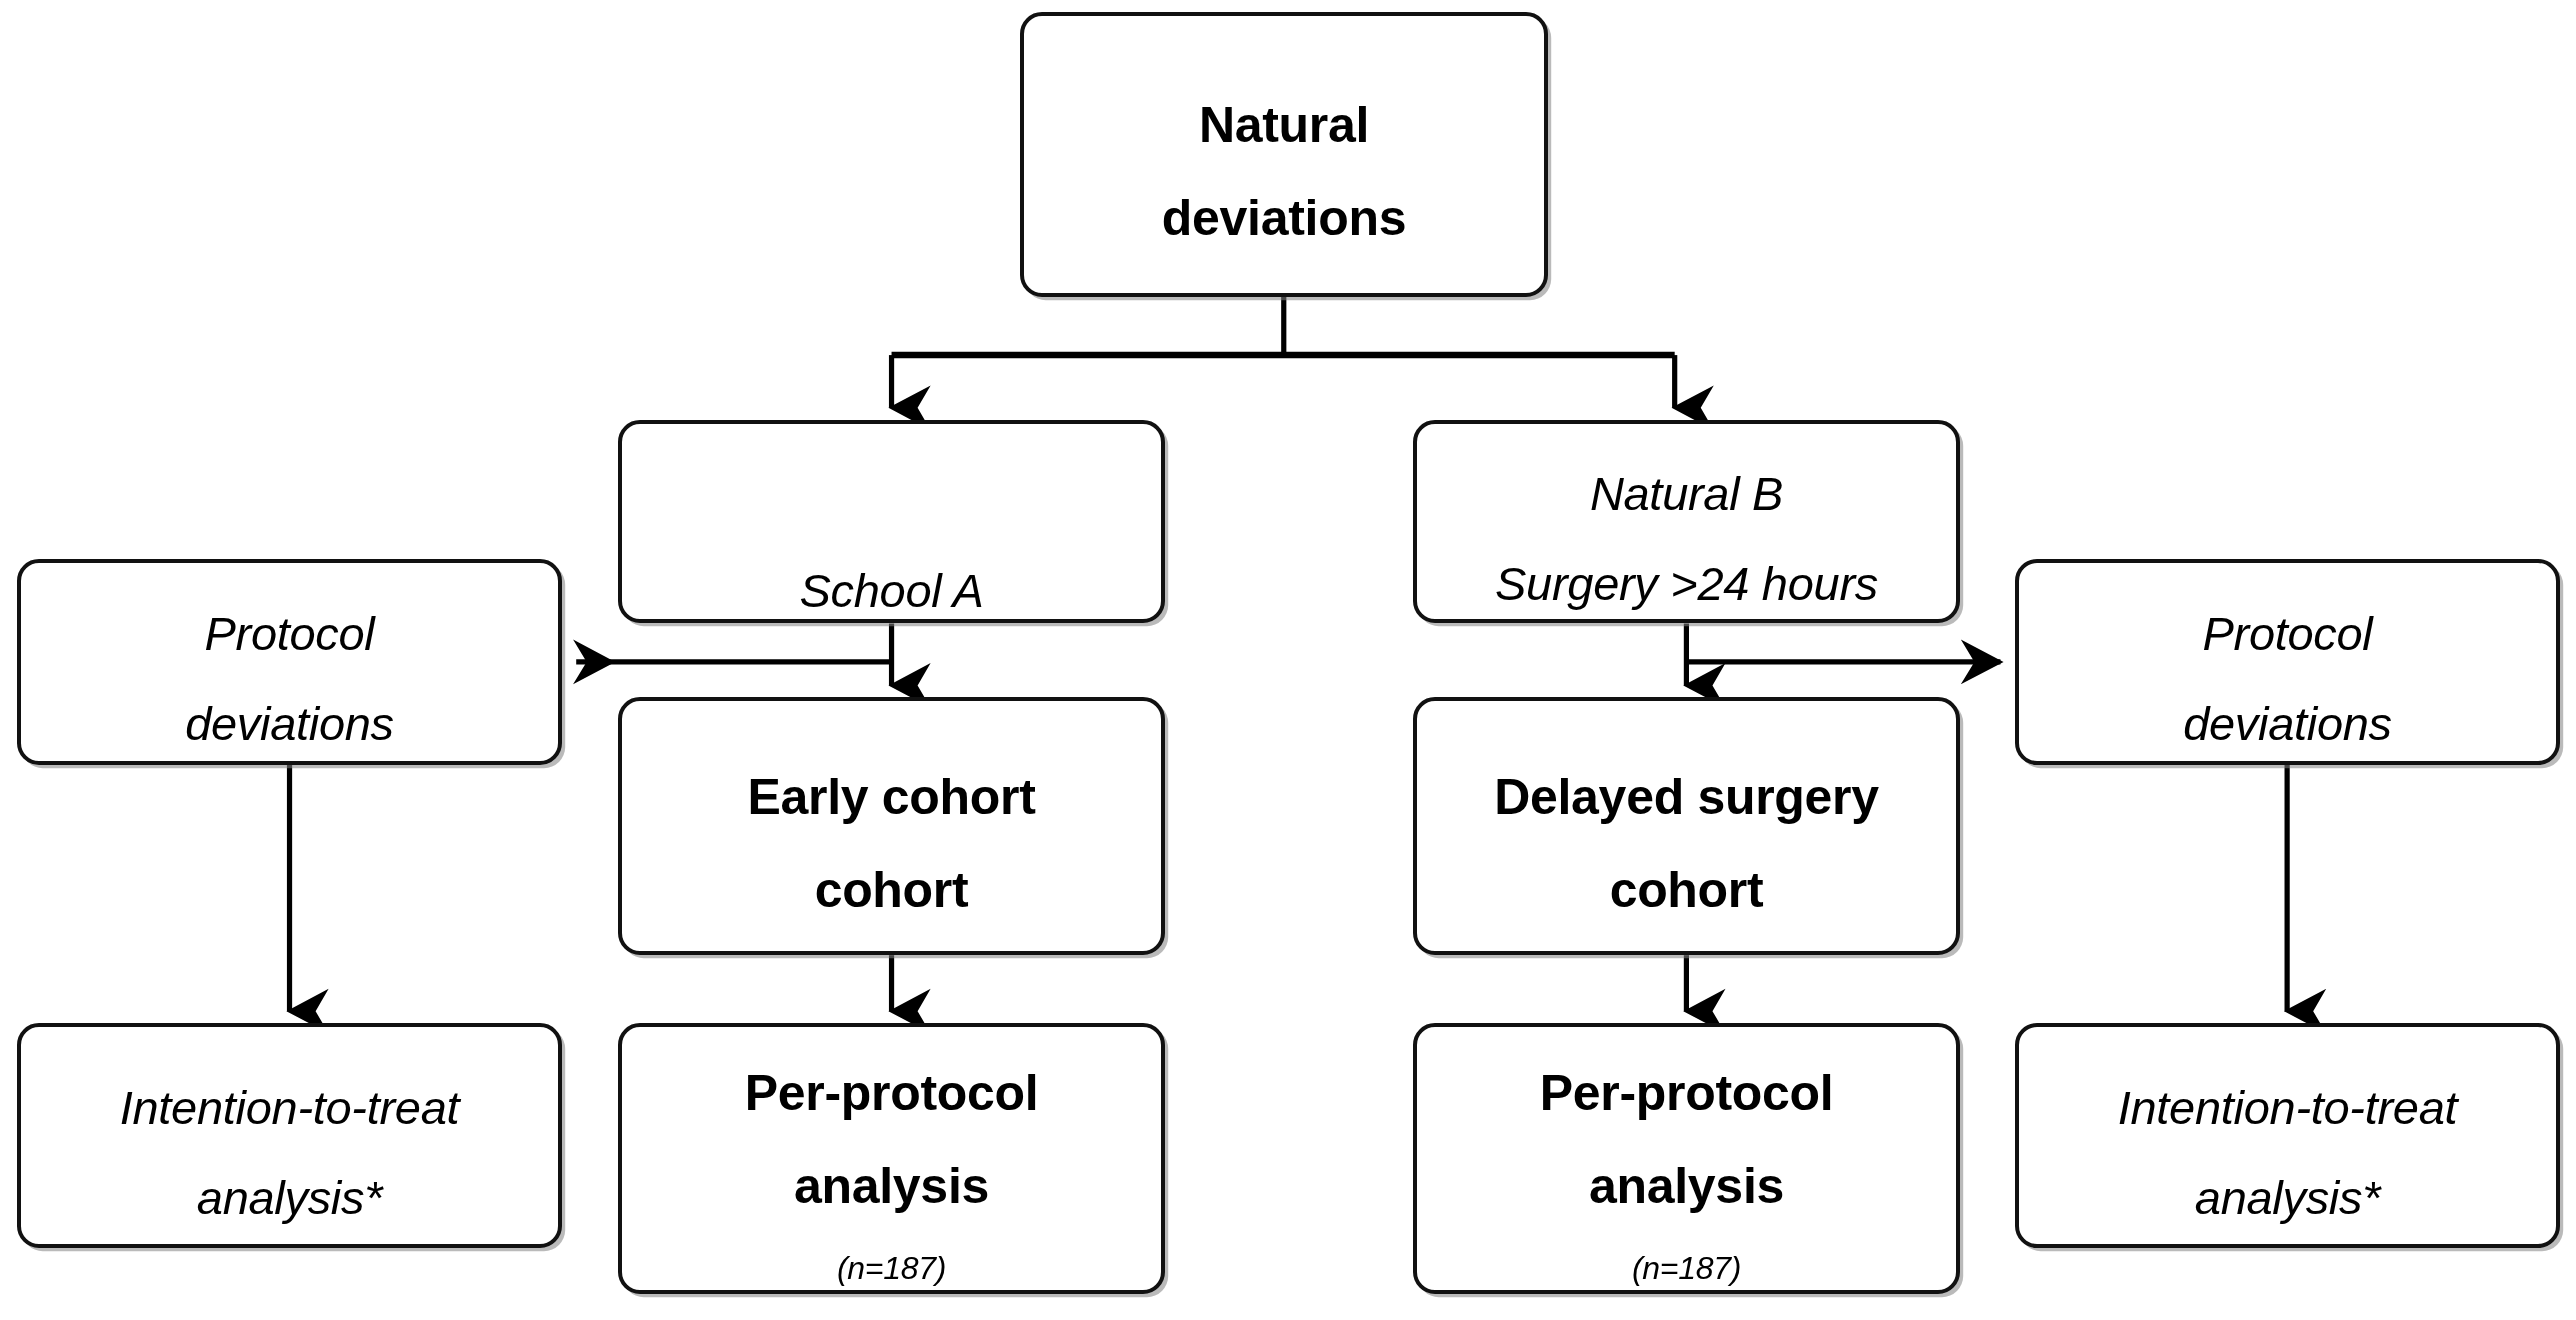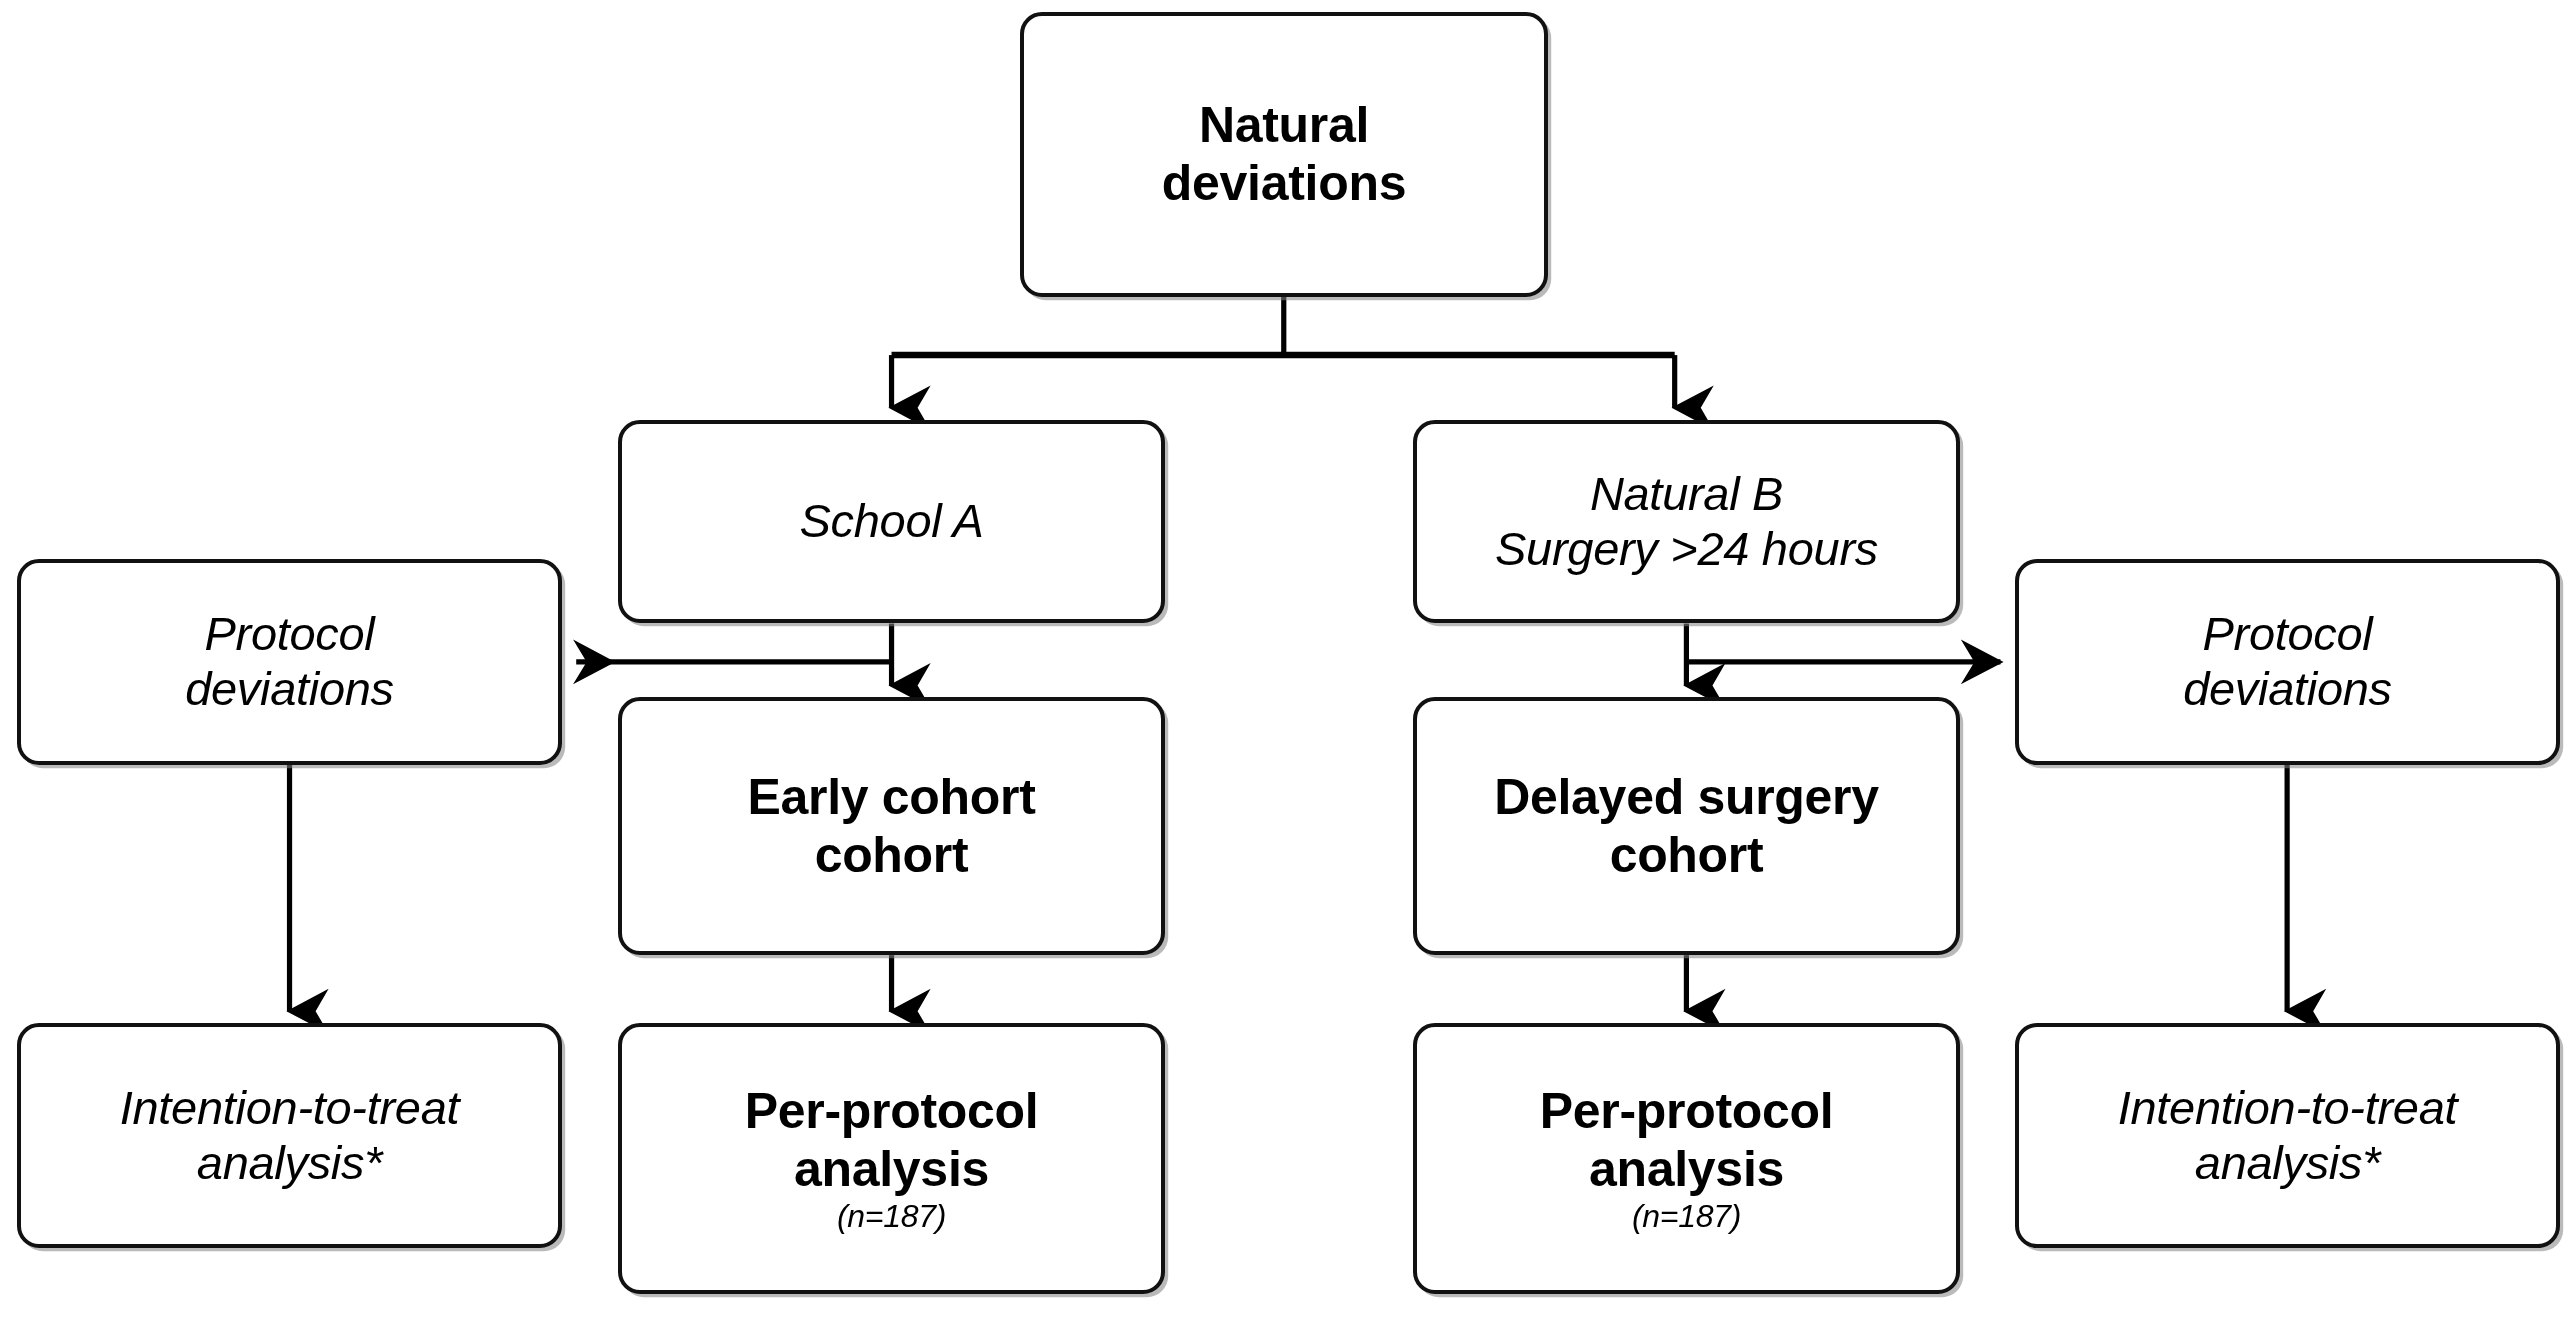--- a/index.html
+++ b/index.html
@@ -37,20 +37,21 @@
     justify-content: center;
     text-align: center;
     color: #000000;
     z-index: 3;
     box-shadow: 3.9px 3.9px 0 -0.7px rgba(130,130,130,0.55);
   }
   .node .line {
     display: block;
     width: 100%;
     line-height: 1.16;
+    margin-top: 35px;
   }
   .bold {
     font-weight: bold;
     font-size: 50px;
     letter-spacing: -0.3px;
   }
   .italic {
     font-style: italic;
     font-weight: normal;
     font-size: 47px;
@@ -58,21 +59,21 @@
   }
   .reg {
     font-weight: normal;
     font-size: 32px;
     letter-spacing: -0.3px;
     font-style: italic;
   }
 
   
   #node-natural-experiment { left: 1020px;  top: 11.7px;   width: 528px;  height: 285px; }
-  #node-school-a           { left: 618px;   top: 420px;  width: 547px;  height: 203px; }
+  #node-school-a           { left: 618px;   top: 420px;  width: 547px;  height: 203px; justify-content: flex-end; }
   #node-school-b           { left: 1413px;  top: 420px;  width: 547px;  height: 203px; }
   #node-protocol-dev-left  { left: 17px;    top: 559px;  width: 545px;  height: 206px; }
   #node-protocol-dev-right { left: 2015px;  top: 559px;  width: 545px;  height: 206px; }
   #node-early-cohort       { left: 618px;   top: 697px; width: 547px;  height: 258px; }
   #node-delayed-cohort     { left: 1413px;  top: 697px; width: 547px;  height: 258px; }
   #node-per-protocol-left  { left: 618px;   top: 1023px; width: 547px;  height: 271px; }
   #node-per-protocol-right { left: 1413px;  top: 1023px; width: 547px;  height: 271px; }
   #node-itt-left           { left: 17px;    top: 1023px; width: 545px;  height: 225px; }
   #node-itt-right          { left: 2015px;  top: 1023px; width: 545px;  height: 225px; }
 </style>

